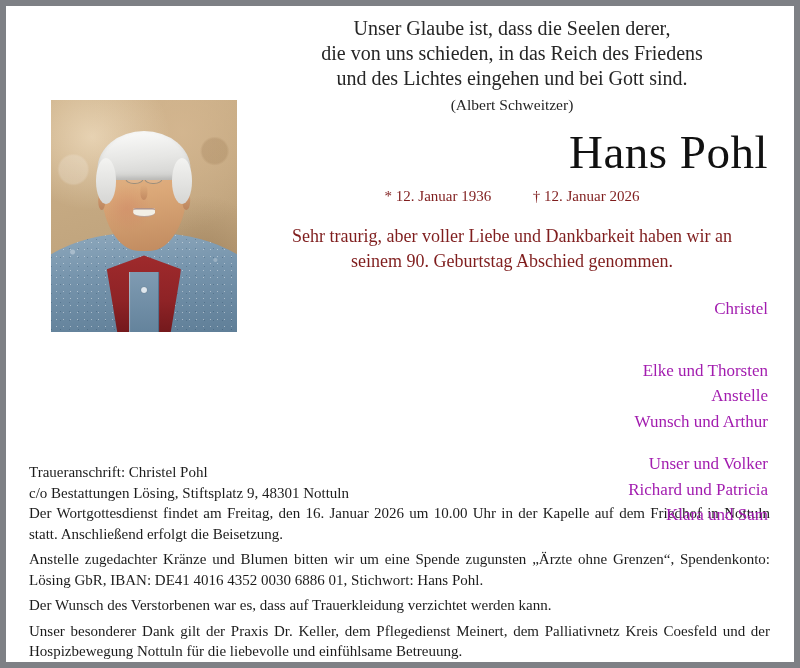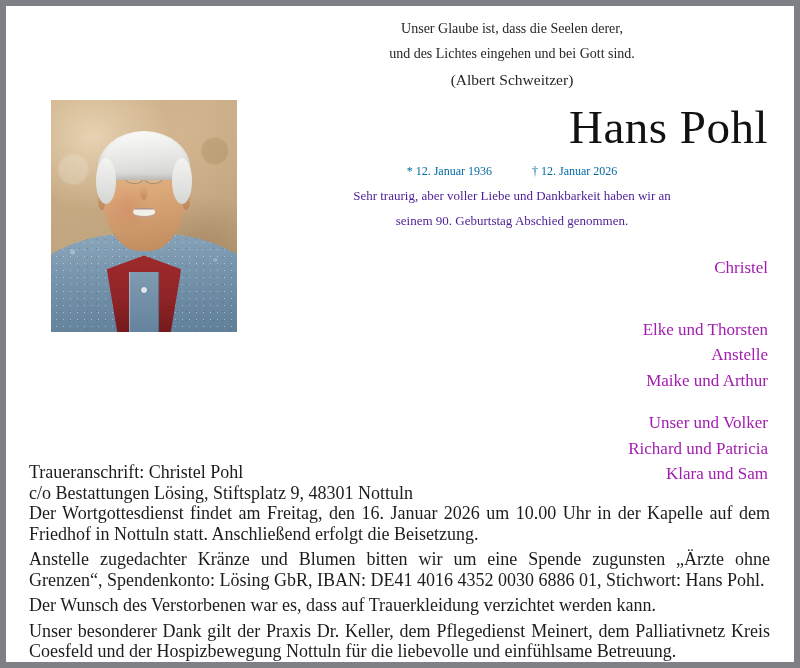--- a/index.html
+++ b/index.html
@@ -272,21 +272,21 @@
 
   .quote-col {
     position: absolute;
     left: 232px;
     right: 8px;
     top: 0;
   }
 
   .quote {
     text-align: center;
-    font-size: 14px;
+    font-size: 20px;
     line-height: 25px;
     color: #262626;
     margin-top: 4px;
   }
   .quote-author {
     text-align: center;
     font-size: 15.5px;
     line-height: 22px;
     color: #262626;
     margin-top: 3px;
@@ -297,53 +297,54 @@
     font-size: 47px;
     line-height: 56px;
     letter-spacing: 0.5px;
     color: #111111;
     margin-top: 8px;
     white-space: nowrap;
   }
 
   .dates {
     text-align: center;
-    font-size: 12px;
+    font-size: 15px;
     line-height: 24px;
-    color: #0369a1;
+    color: #7f1d1d;
     margin-top: 4px;
   }
   .dates .gap {
     display: inline-block;
     width: 34px;
   }
 
   .tribute {
     text-align: center;
-    font-size: 13px;
+    font-size: 18px;
     line-height: 25px;
-    color: #4c1d95;
+    color: #7f1d1d;
+    margin-top: 16px;
     padding: 0 6px;
   }
 
   .mourners {
     text-align: right;
     font-size: 17px;
     line-height: 25.5px;
     color: #a21caf;
   }
   .mourner-primary { margin-top: 22px; }
   .mourner-group   { margin-top: 36px; }
   .mourner-group.second { margin-top: 17px; }
   .mourner-line { white-space: nowrap; }
 
   
   .bottom {
     margin-top: 4px;
-    font-size: 18px;
+    font-size: 15px;
     line-height: 20.5px;
     color: #1c1c1c;
     padding: 0 6px 0 5px;
   }
   .bottom p {
     margin: 0;
   }
   .bottom p.spaced {
     margin-top: 5px;
   }
@@ -382,20 +383,21 @@
           <div class="hair"></div>
           <div class="hair-side left"></div>
           <div class="hair-side right"></div>
         </div>
       </div>
 
       <div class="quote-col">
 
         <div class="quote">
           <div>Unser Glaube ist, dass die Seelen derer,</div>
+          <div>die von uns schieden, in das Reich des Friedens</div>
           <div>und des Lichtes eingehen und bei Gott sind.</div>
         </div>
         <div class="quote-author">(Albert Schweitzer)</div>
 
         <div class="name">Hans Pohl</div>
 
         <div class="dates">
           <span>*</span>
           <span>12. Januar 1936</span>
           <span class="gap"></span>
@@ -406,21 +408,21 @@
         <div class="tribute">
           <div>Sehr traurig, aber voller Liebe und Dankbarkeit haben wir an</div>
           <div>seinem 90. Geburtstag Abschied genommen.</div>
         </div>
 
         <div class="mourners">
           <div class="mourner-primary mourner-line">Christel</div>
           <div class="mourner-group">
             <div class="mourner-line">Elke und Thorsten</div>
             <div class="mourner-line">Anstelle</div>
-            <div class="mourner-line">Maike und Arthur</div>
+            <div class="mourner-line">Wunsch und Arthur</div>
           </div>
           <div class="mourner-group second">
             <div class="mourner-line">Unser und Volker</div>
             <div class="mourner-line">Richard und Patricia</div>
             <div class="mourner-line">Klara und Sam</div>
           </div>
         </div>
 
       </div>
     </div>

